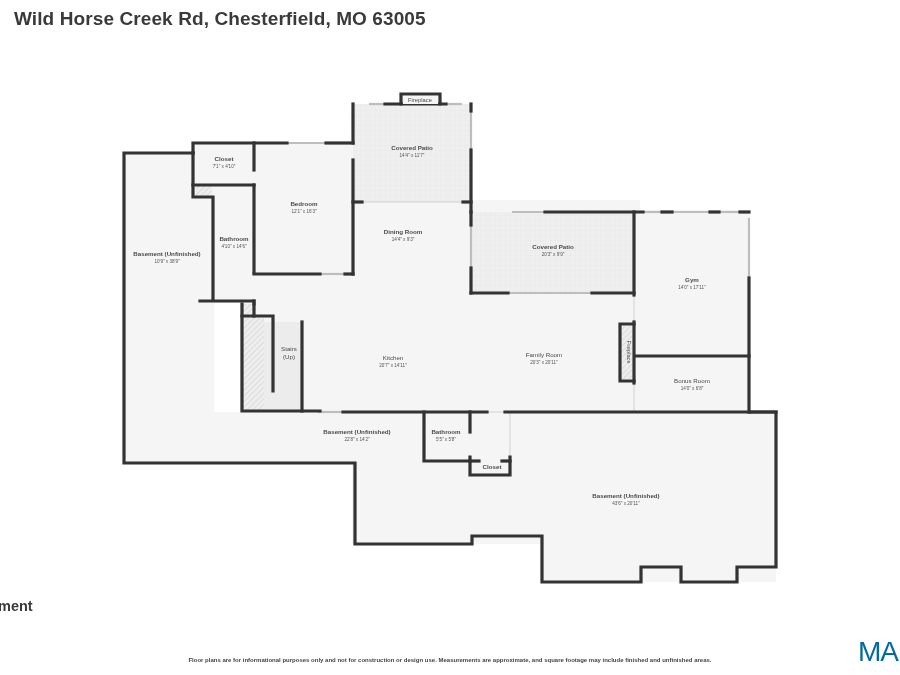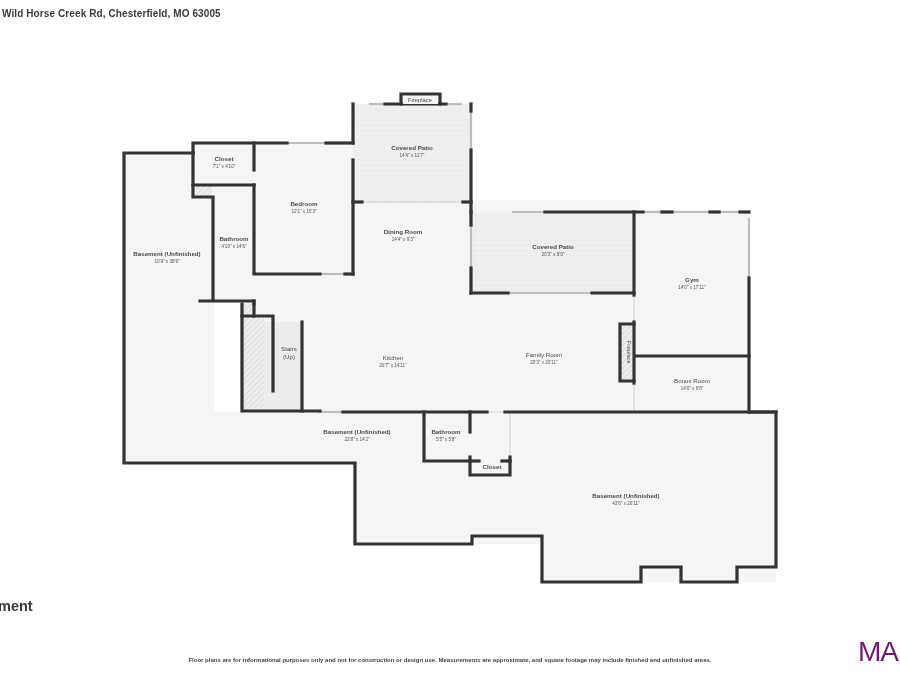--- a/index.html
+++ b/index.html
@@ -1,21 +1,21 @@
 <!DOCTYPE html>
 <html><head>
 <meta charset="utf-8">
 <style>
   html, body { margin: 0; padding: 0; background: #ffffff; }
   body { width: 900px; height: 675px; position: relative; overflow: hidden; font-family: "Liberation Sans", "DejaVu Sans", sans-serif; }
-  .address { position: absolute; left: 2px; top: 8px; font-size: 10px; font-weight: bold; color: #3a3a3a; letter-spacing: 0.1px; white-space: nowrap; }
+  .address { position: absolute; left: 14px; top: 8px; font-size: 19px; font-weight: bold; color: #3a3a3a; letter-spacing: 0.1px; white-space: nowrap; }
   .level { position: absolute; left: -2px; top: 598px; font-size: 14.5px; font-weight: bold; color: #3a3a3a; white-space: nowrap; }
   .disclaimer { position: absolute; left: 0; width: 900px; top: 657px; text-align: center; font-size: 6px; font-weight: bold; color: #444; padding-left: 0; }
   .disclaimer span { position: relative; left: 0; }
-  .brand { position: absolute; left: 858px; top: 636px; font-size: 28px; color: #701a75; letter-spacing: -1px; font-weight: normal; white-space: nowrap; }
+  .brand { position: absolute; left: 858px; top: 636px; font-size: 28px; color: #0369a1; letter-spacing: -1px; font-weight: normal; white-space: nowrap; }
   svg.plan { position: absolute; left: 0; top: 0; }
   .room-name { font-family: "Liberation Sans", "DejaVu Sans", sans-serif; font-size: 6.2px; font-weight: bold; fill: #4a4a4a; text-anchor: middle; }
   .room-dim { font-family: "Liberation Sans", "DejaVu Sans", sans-serif; font-size: 4.6px; fill: #555; text-anchor: middle; }
   .wall { stroke: #333333; stroke-width: 3.2; fill: none; stroke-linecap: square; }
   .thin { stroke: #cfcfcf; stroke-width: 1; fill: none; }
   .win { stroke: #bdbdbd; stroke-width: 2.2; fill: none; }
 </style>
 </head>
 <body>
 

